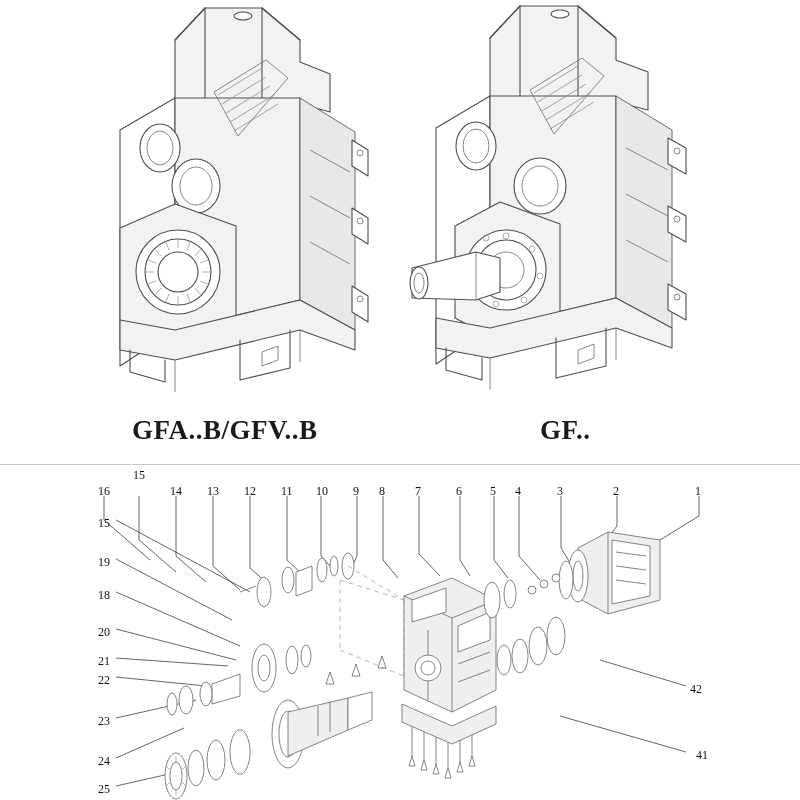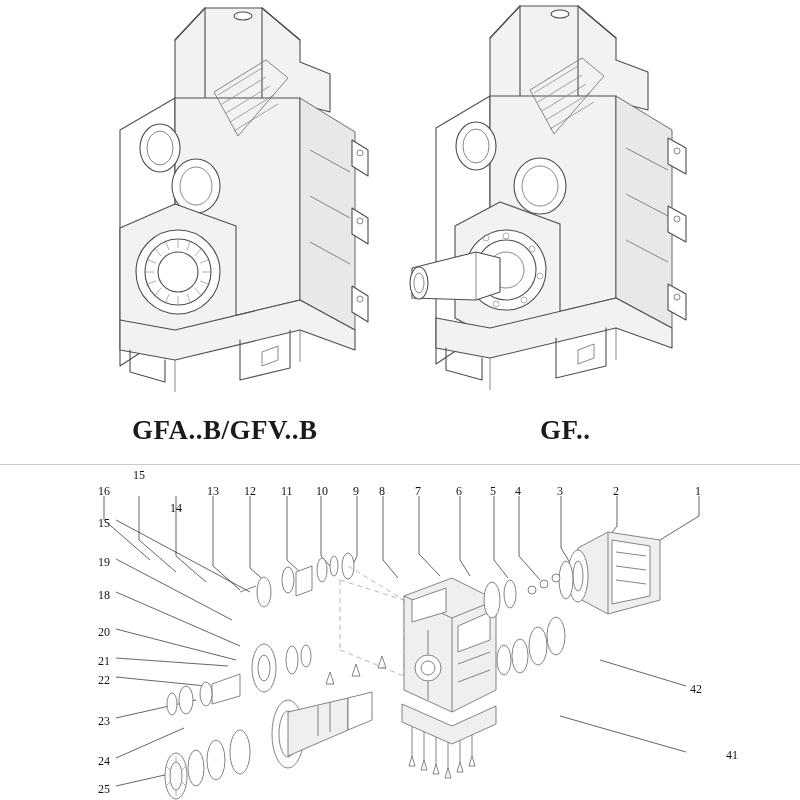--- a/index.html
+++ b/index.html
@@ -362,21 +362,21 @@
     </g>
   </svg>
 
   <div class="caption caption-left">GFA..B/GFV..B</div>
   <div class="caption caption-right">GF..</div>
 
   <div class="divider-line"></div>
 
   <div class="callout" style="left:98px; top:484px;">16</div>
   <div class="callout" style="left:133px; top:468px;text-align:center;">15</div>
-  <div class="callout" style="left:170px; top:484px;margin-top:17px;">14</div>
+  <div class="callout" style="left:170px; top:484px;">14</div>
   <div class="callout" style="left:207px; top:484px;">13</div>
   <div class="callout" style="left:244px; top:484px;text-align:center;">12</div>
   <div class="callout" style="left:281px; top:484px;">11</div>
   <div class="callout" style="left:316px; top:484px;">10</div>
   <div class="callout" style="left:353px; top:484px;">9</div>
   <div class="callout" style="left:379px; top:484px;">8</div>
   <div class="callout" style="left:415px; top:484px;">7</div>
   <div class="callout" style="left:456px; top:484px;">6</div>
   <div class="callout" style="left:490px; top:484px;">5</div>
   <div class="callout" style="left:515px; top:484px;">4</div>
@@ -388,15 +388,15 @@
   <div class="callout" style="left:98px; top:555px;">19</div>
   <div class="callout" style="left:98px; top:588px;">18</div>
   <div class="callout" style="left:98px; top:625px;">20</div>
   <div class="callout" style="left:98px; top:654px;">21</div>
   <div class="callout" style="left:98px; top:673px;">22</div>
   <div class="callout" style="left:98px; top:714px;">23</div>
   <div class="callout" style="left:98px; top:754px;">24</div>
   <div class="callout" style="left:98px; top:782px;">25</div>
 
   <div class="callout" style="left:690px; top:682px;">42</div>
-  <div class="callout" style="left:726px; top:748px;">41</div>
+  <div class="callout" style="left:696px; top:748px;">41</div>
 
 </div>
 
 </body></html>

